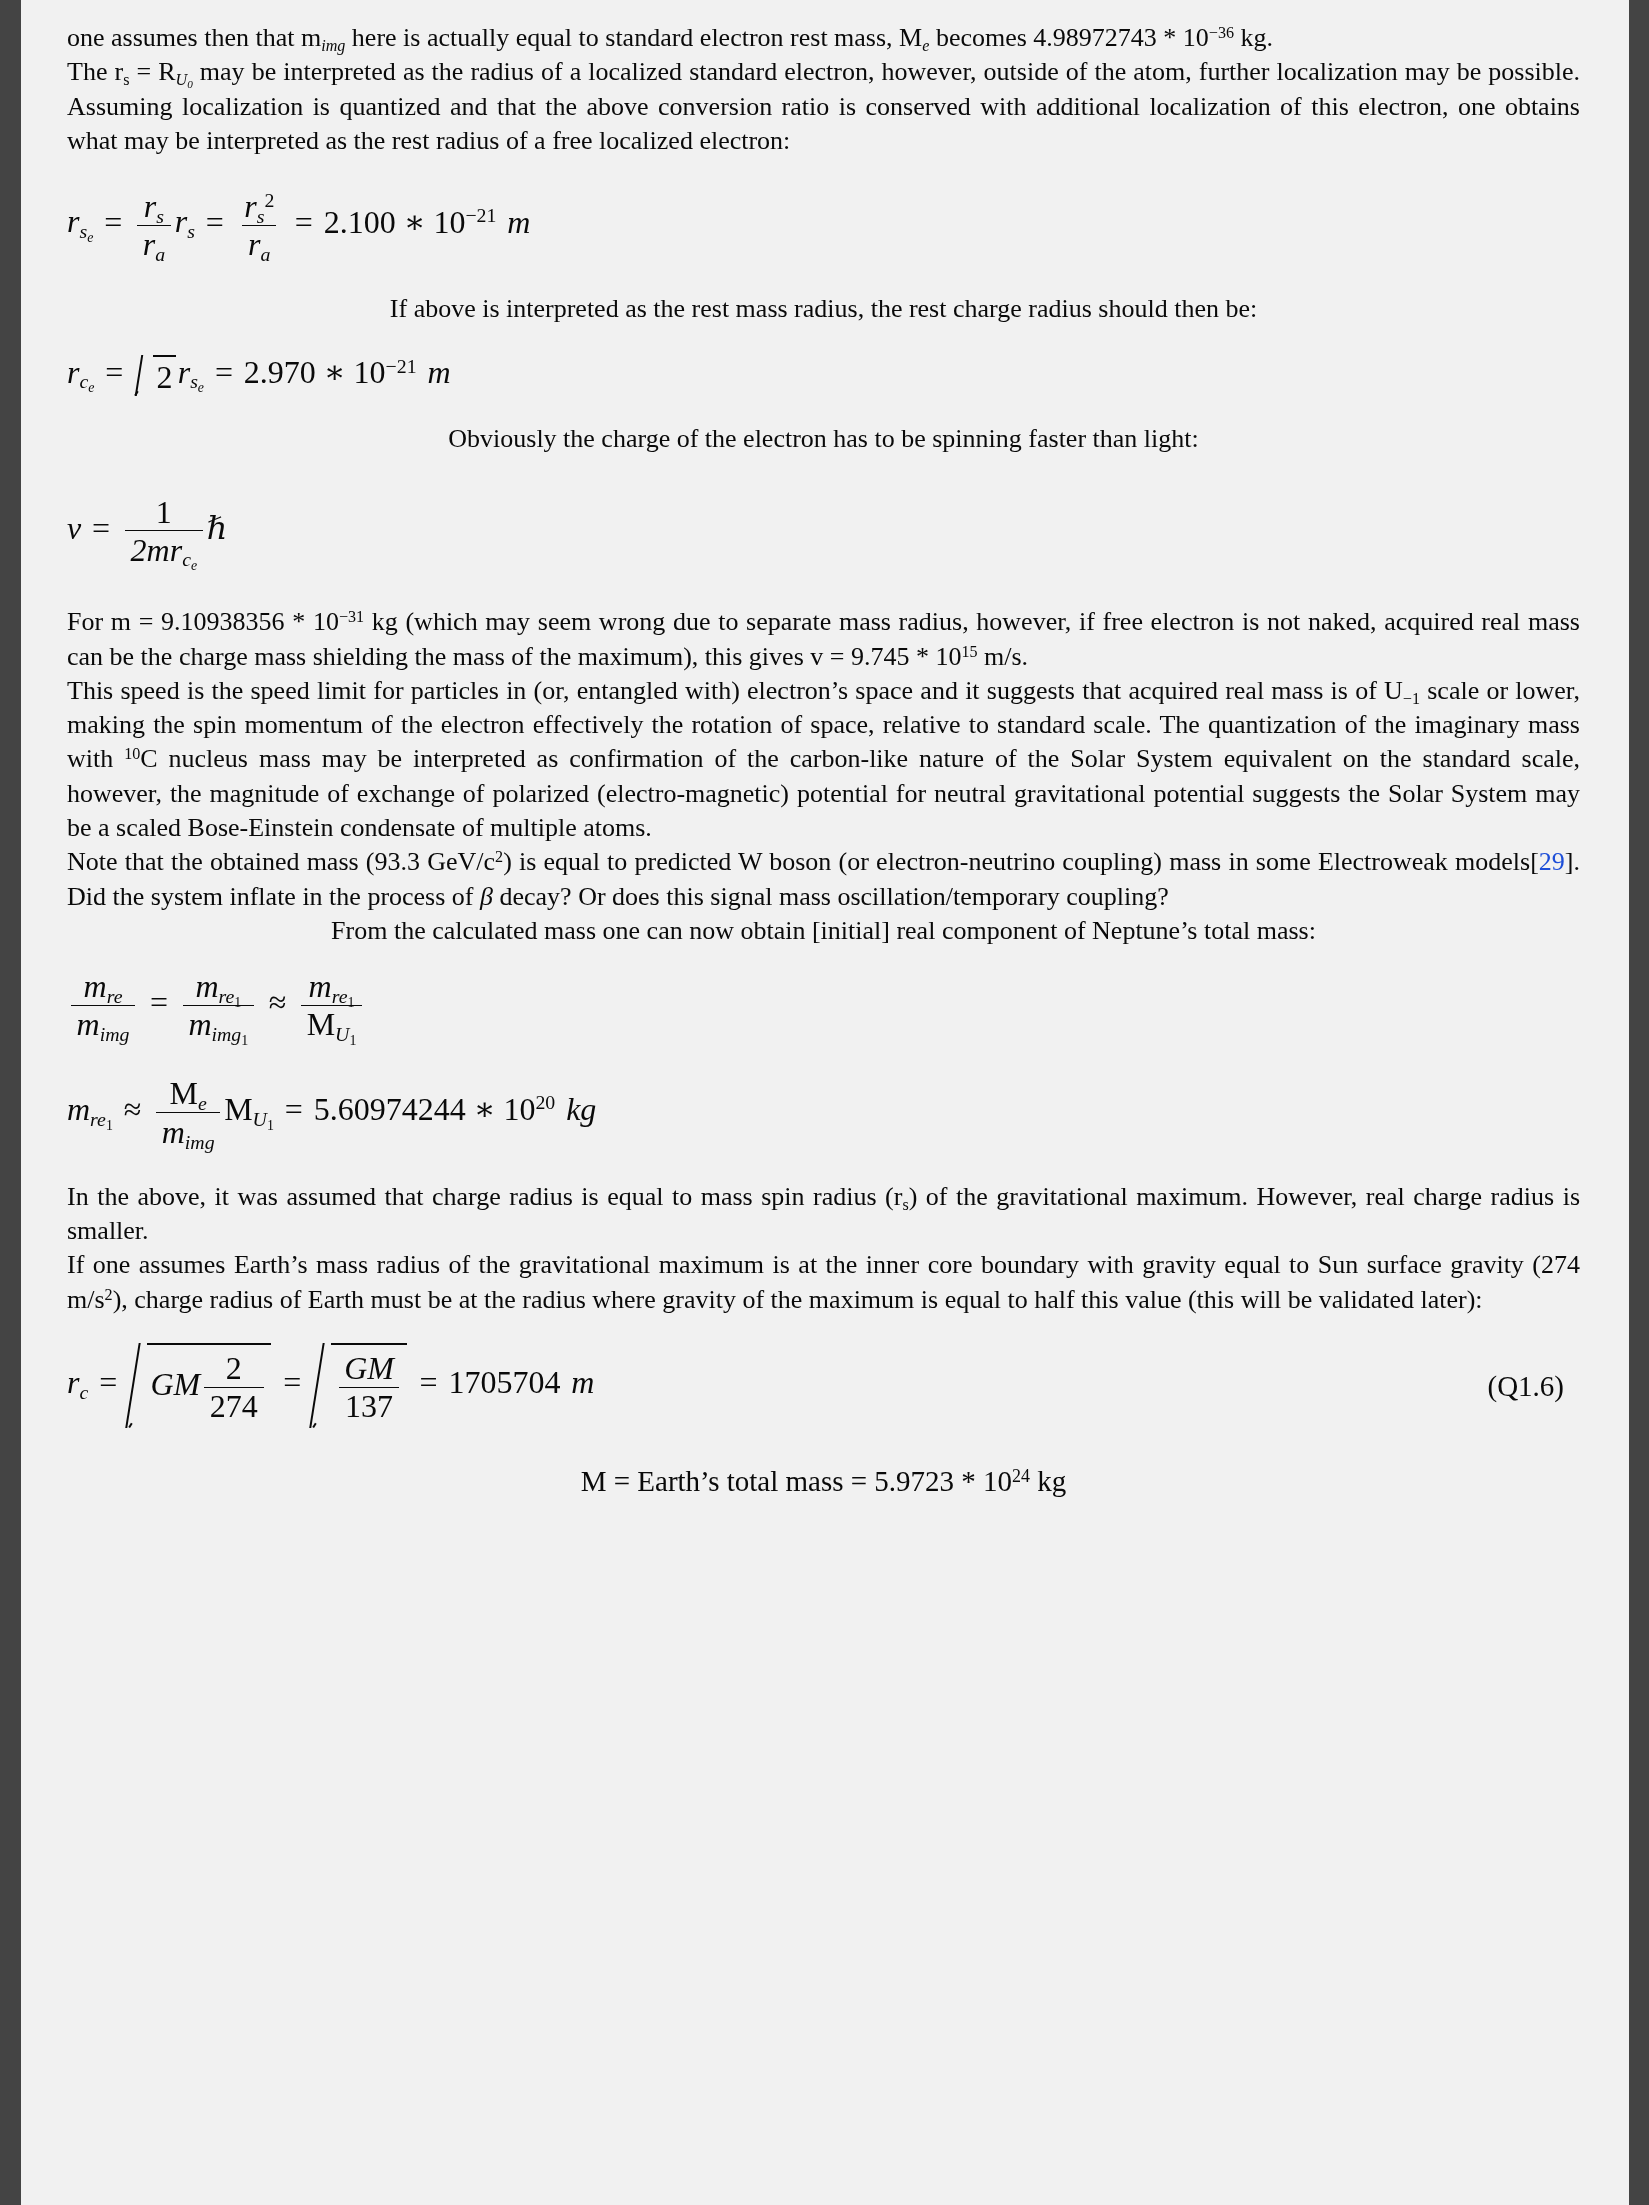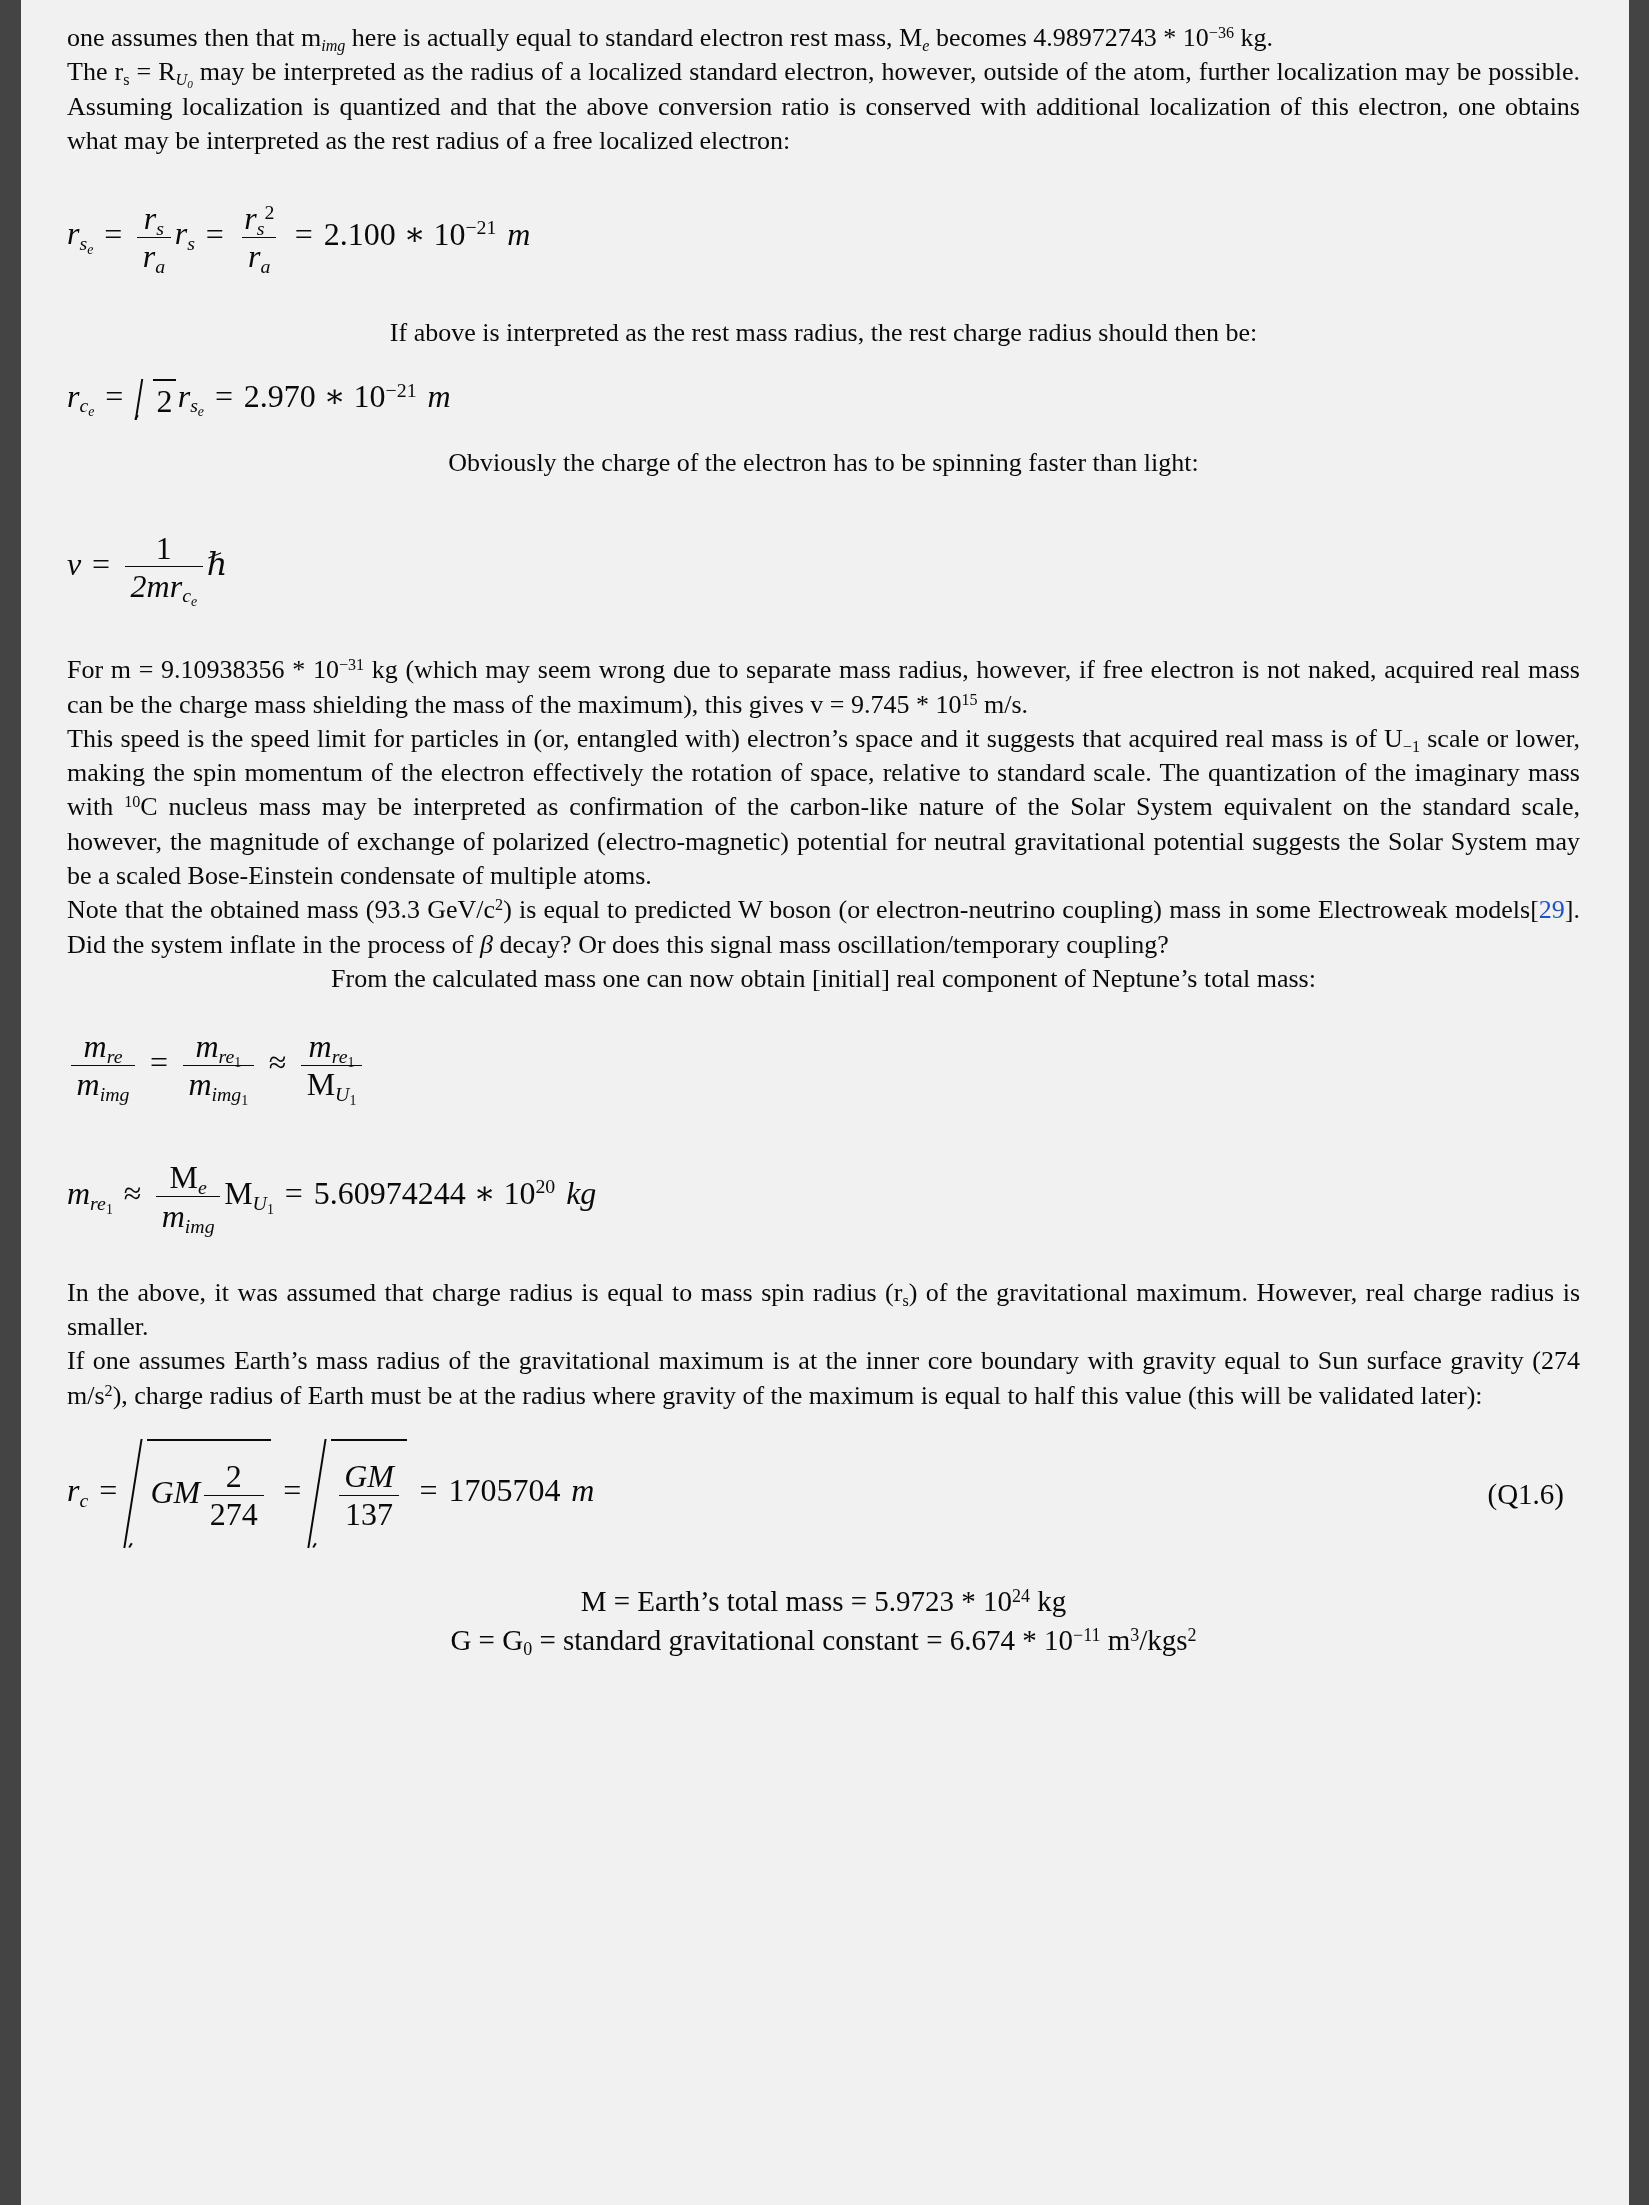--- a/index.html
+++ b/index.html
@@ -55,21 +55,21 @@
   sub{font-size:0.62em;vertical-align:-0.28em;line-height:0;}
   sup{font-size:0.62em;vertical-align:0.52em;line-height:0;}
   sub sub, sup sub{font-size:0.7em;}
 
   
   .frac{
     display:inline-flex;
     flex-direction:column;
     align-items:center;
     vertical-align:middle;
-    margin:16px .12em;
+    margin:4px .12em;
     line-height:1.08;
   }
   .frac .num{padding:0 .18em .04em;}
   .frac .den{padding:.04em .18em 0;border-top:1.8px solid #0a0a0a;}
 
   
   .sqrt{
     display:inline-flex;
     align-items:stretch;
     vertical-align:middle;
@@ -238,17 +238,16 @@
                 <span class="den up">137</span>
               </span></span>
           </span><span class="sp"></span><span class="up">=</span><span class="sp"></span><span class="up">1705704</span><span class="sp"></span><span class="it">m</span>
         <span class="eqnum">(Q1.6)</span>
       </div>
     </div>
 
     <div class="gap-lg"></div>
 
     <p class="rightline"><span>M = Earth’s total mass = 5.9723 * 10</span><sup>24</sup><span> kg</span></p>
-    <p class="rightline"><span>G = G</span><sub>0</sub><span> = standard gravitational constant = 6.674 * 10</span><sup>−11</sup><span> m</span><sup>3</sup><span>/kgs</span><sup>2</sup></p>
 
   </div>
 </div>
 
 
 </body></html>

